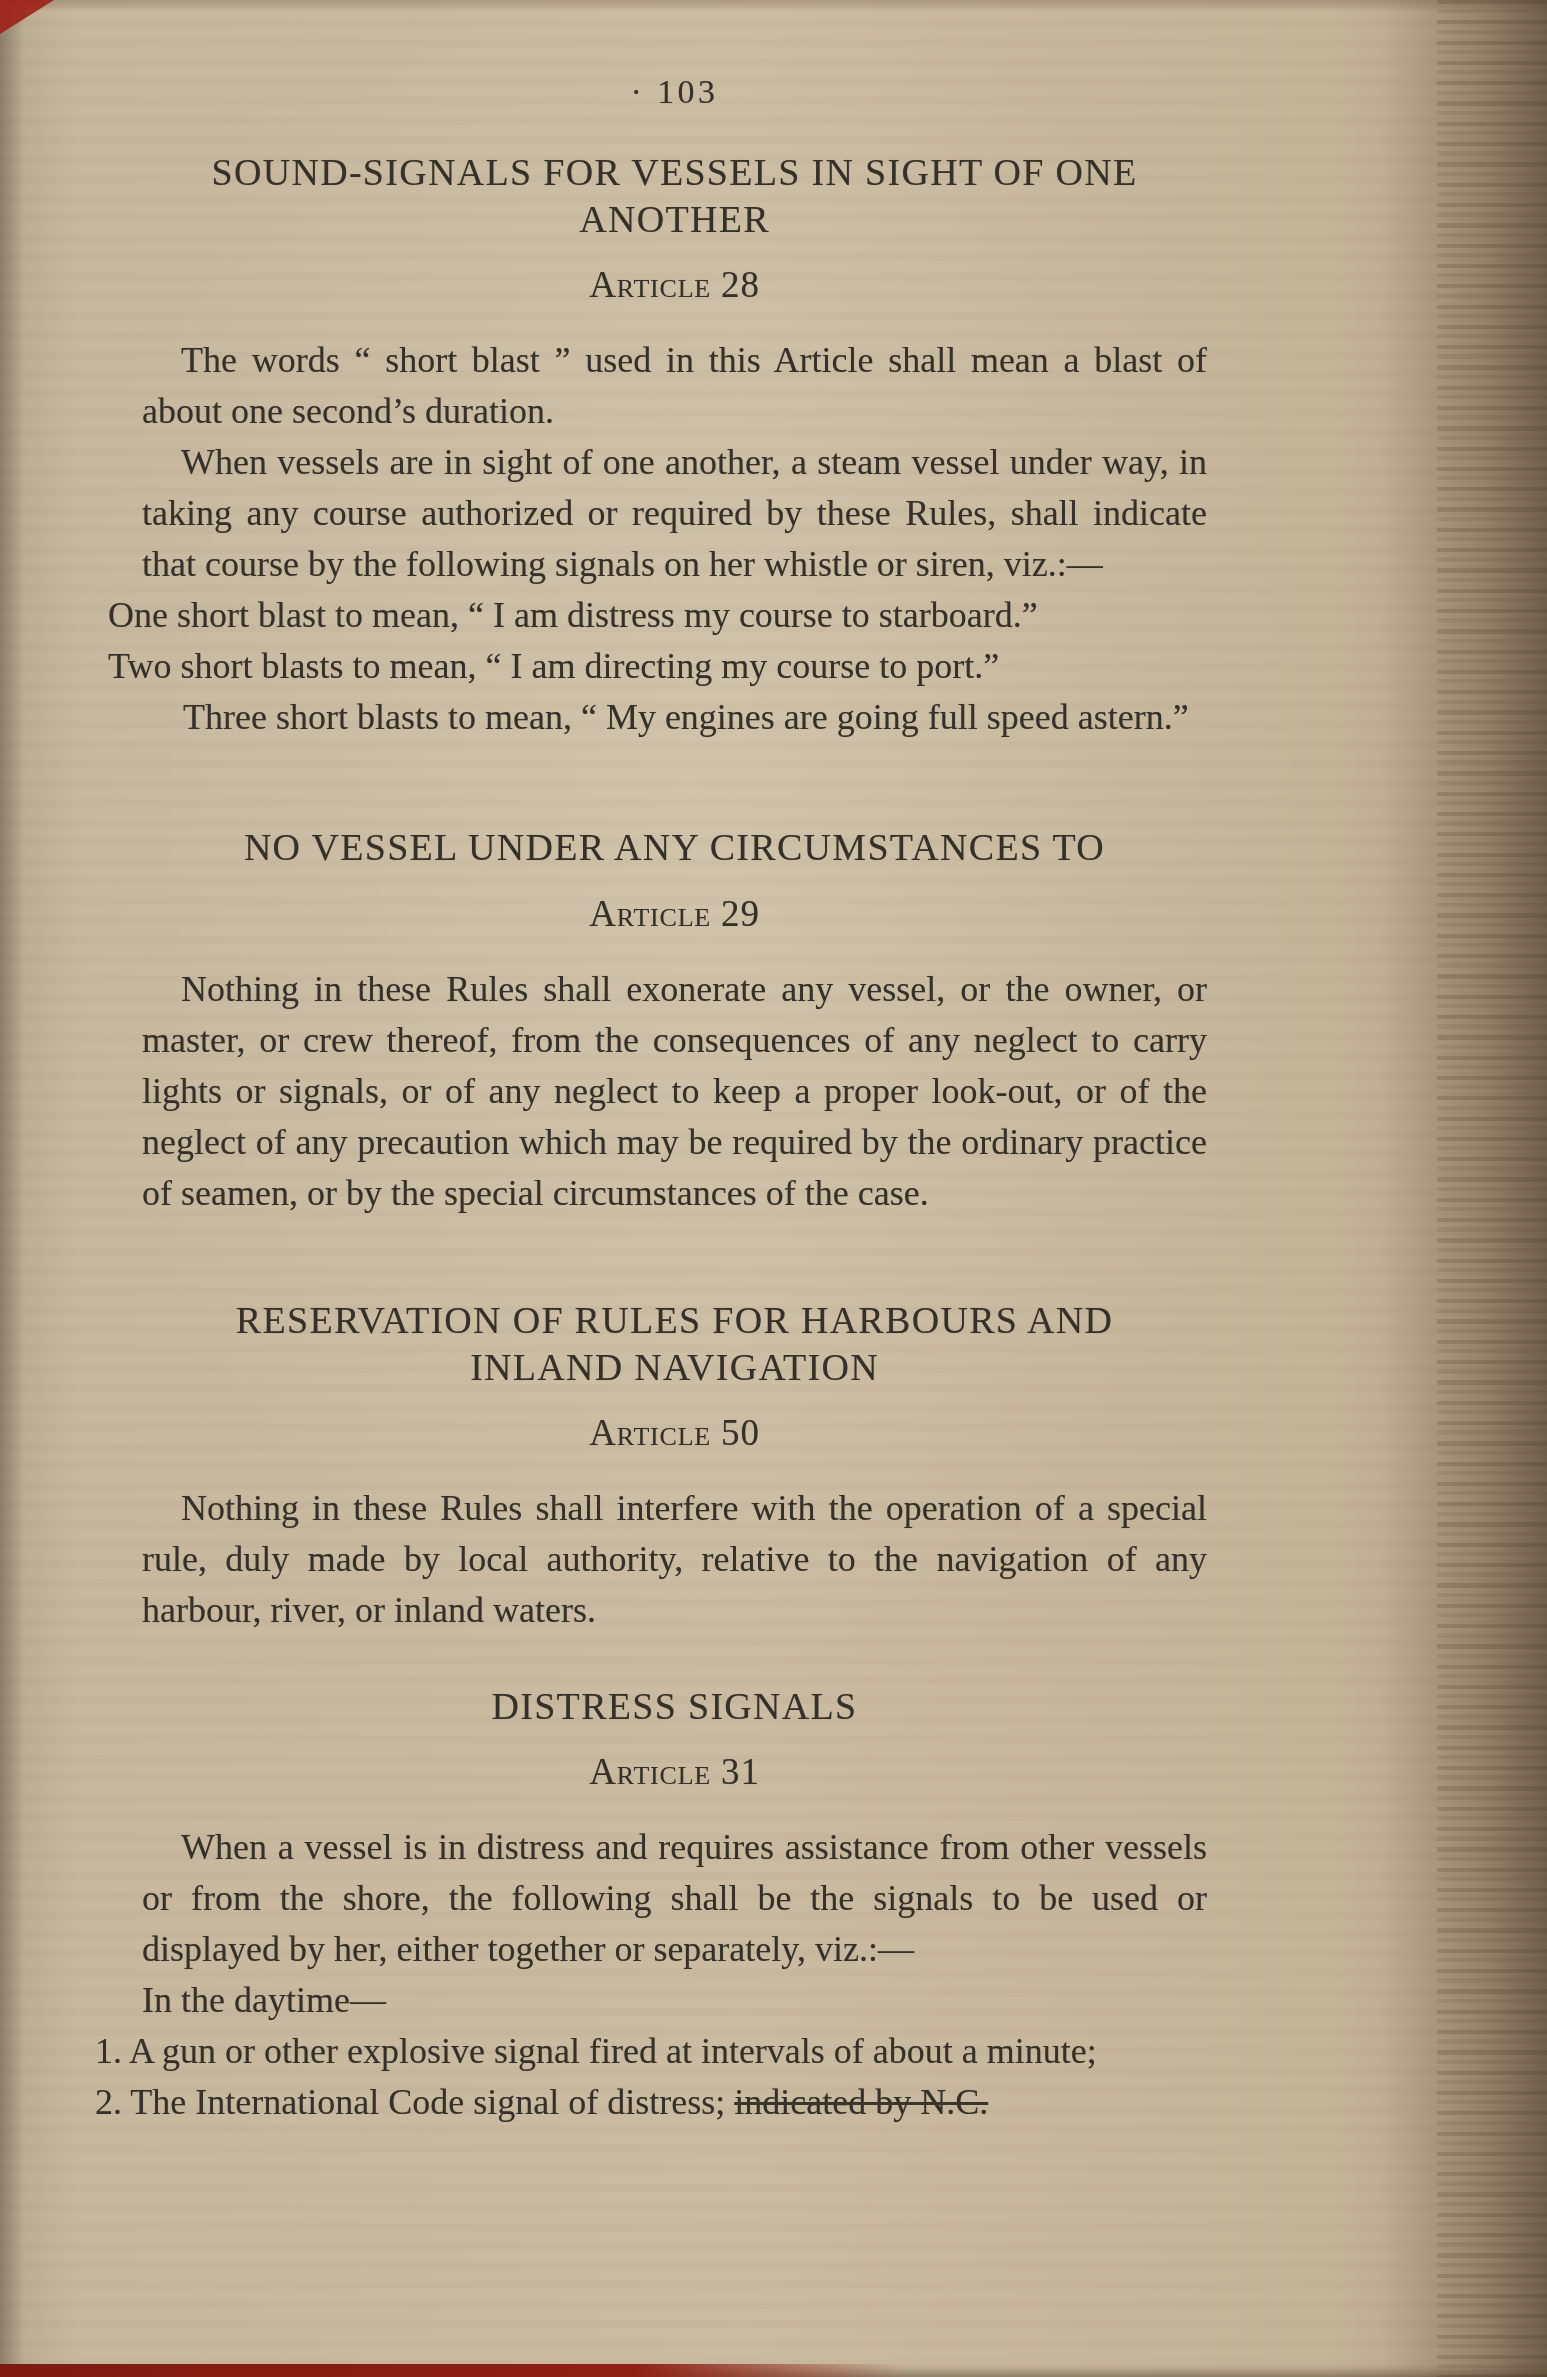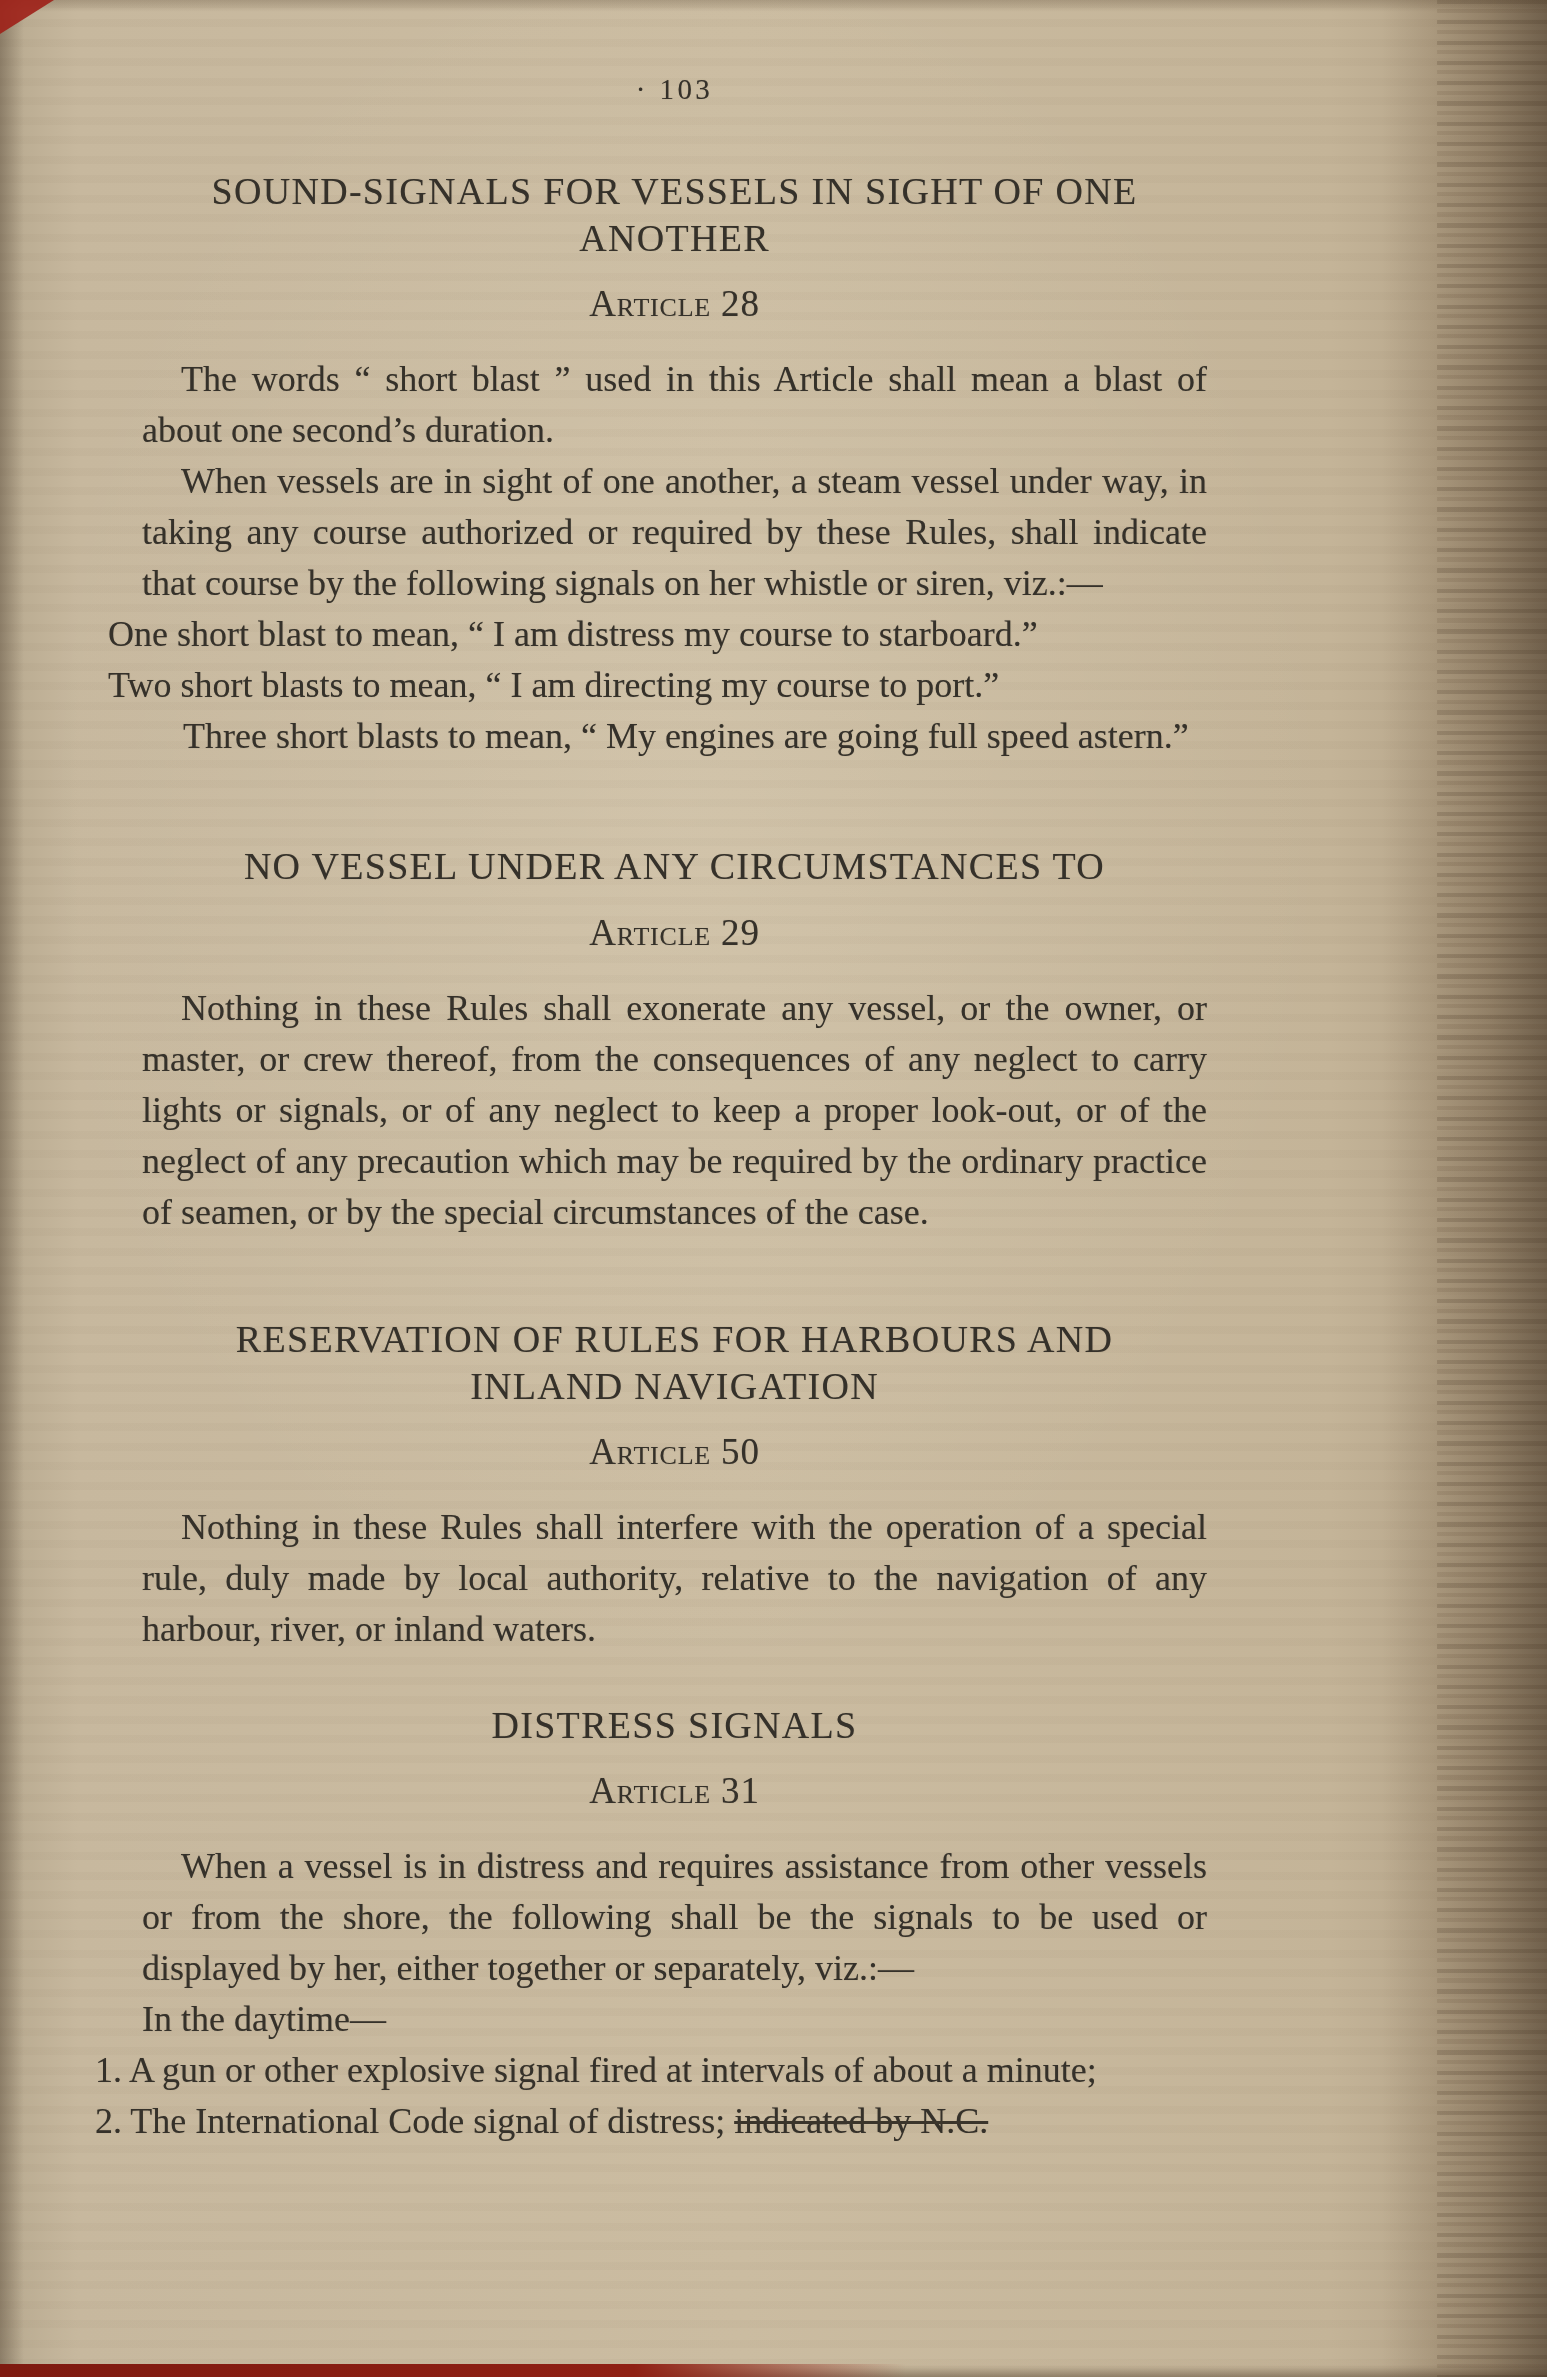--- a/index.html
+++ b/index.html
@@ -54,24 +54,24 @@
     background:linear-gradient(to right, #7e1a10, #8f2014 70%, rgba(143,32,20,0));
   }
   
   .content{
     position:absolute;left:142px;top:0;width:1065px;
     text-shadow:0 0 0.8px rgba(55,48,36,0.35);
   }
   .content p{margin:0;font-size:36px;line-height:51px;text-align:justify;}
   .pagenum{
     padding-top:73px;text-align:center;
-    font-size:29px;letter-spacing:3.4px;
+    font-size:34px;letter-spacing:3.4px;
   }
   section{display:block;}
-  .s1{margin-top:62px;}
+  .s1{margin-top:38px;}
   .s2{margin-top:81px;}
   .s3{margin-top:78px;}
   .s4{margin-top:47px;}
   .heading{
     margin:0 0 20.3px;text-align:center;
     font-size:38px;line-height:47px;font-weight:400;letter-spacing:1.3px;
   }
   .heading .hline{display:block;}
   .article{
     margin:0 0 29px;text-align:center;

